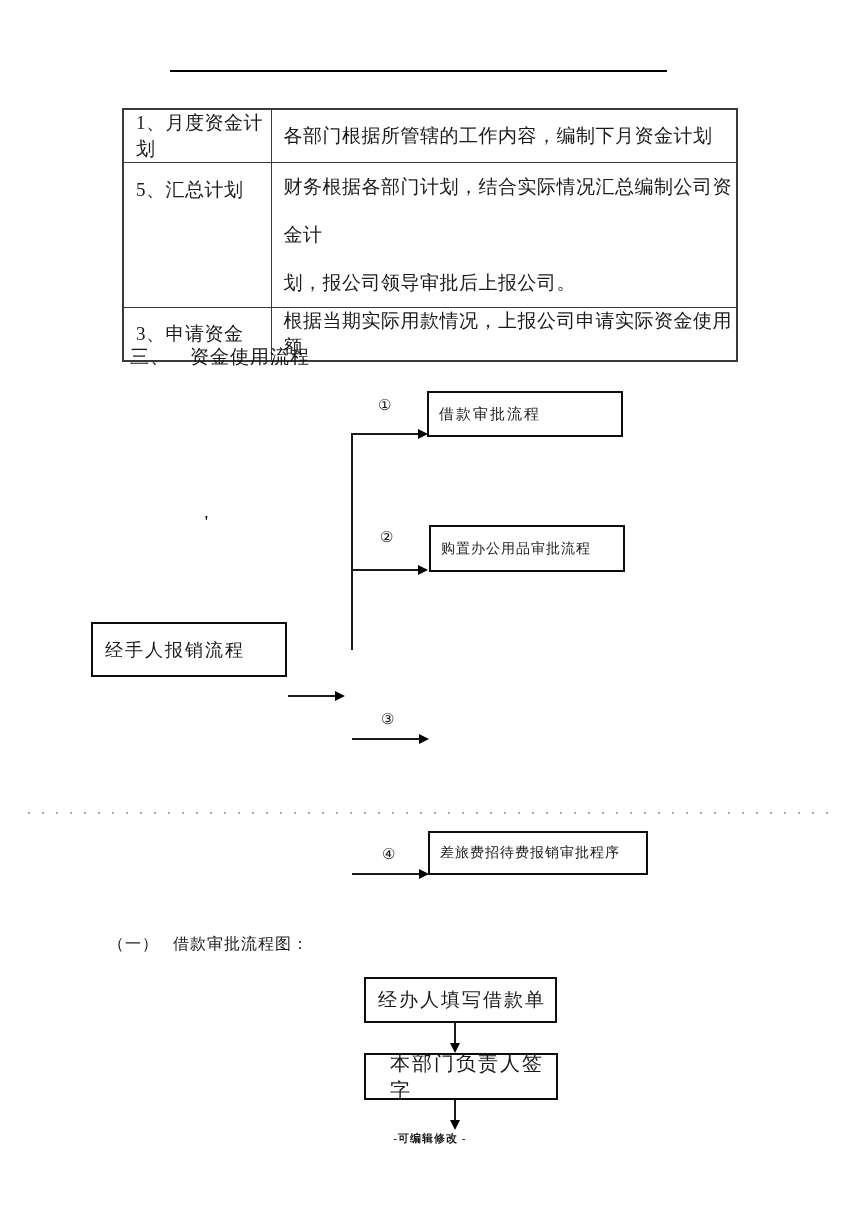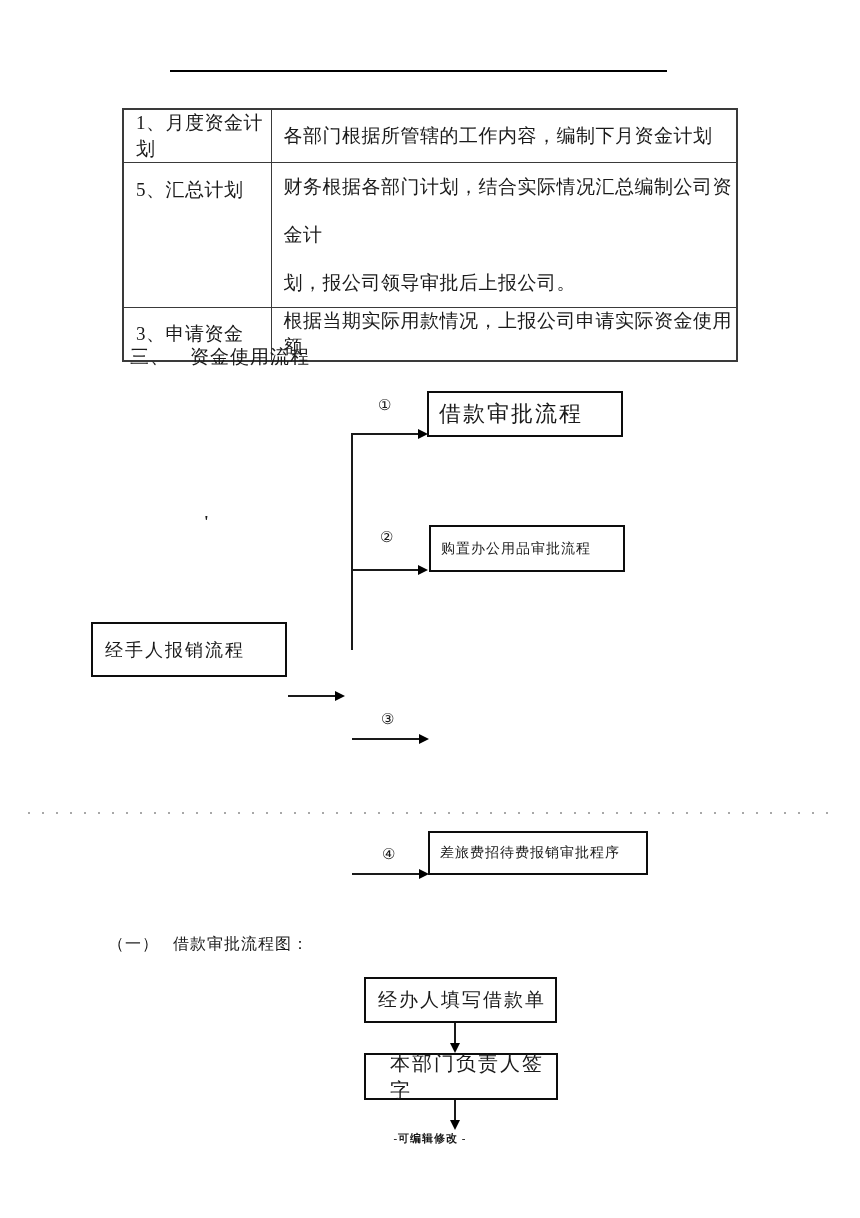--- a/index.html
+++ b/index.html
@@ -19,21 +19,21 @@
   #plan-table tr.r3 td{height:44px;}
   #plan-table tr.r2 td.desc div{line-height:48px;}
   #plan-table tr.r2 td.item{vertical-align:top;padding-top:14px;}
   
   #section3{left:130px;top:344px;font-size:19px;letter-spacing:1px;display:flex;}
   #section3 .num{margin-right:20px;}
   #subsection1{left:108px;top:934px;font-size:16px;letter-spacing:1px;display:flex;}
   #subsection1 .num{margin-right:14px;}
   
   .fbox{border:2px solid #0d0d0d;background:#fff;display:flex;align-items:center;box-sizing:border-box;}
-  #box-b1{left:427px;top:391px;width:196px;height:46px;font-size:22px;letter-spacing:2px;padding-left:10px;}
+  #box-b1{left:427px;top:391px;width:196px;height:46px;font-size:15px;letter-spacing:2px;padding-left:10px;}
   #box-b2{left:429px;top:525px;width:196px;height:47px;font-size:14px;letter-spacing:1px;padding-left:10px;}
   #box-b3{left:428px;top:697px;width:195px;height:45px;font-size:14px;letter-spacing:1px;padding-left:9px;}
   #box-b4{left:428px;top:831px;width:220px;height:44px;font-size:14px;letter-spacing:1px;padding-left:10px;}
   #box-src{left:91px;top:622px;width:196px;height:55px;font-size:18px;letter-spacing:2px;padding-left:12px;}
   #box-s1{left:364px;top:977px;width:193px;height:46px;font-size:19px;letter-spacing:2px;padding-left:12px;}
   #box-s2{left:364px;top:1053px;width:194px;height:47px;font-size:20px;letter-spacing:2px;padding-left:24px;}
   
   .hline{height:2px;background:#1a1a1a;}
   .vline{width:2px;background:#1a1a1a;}
   #trunk{left:351px;top:434px;height:216px;}

